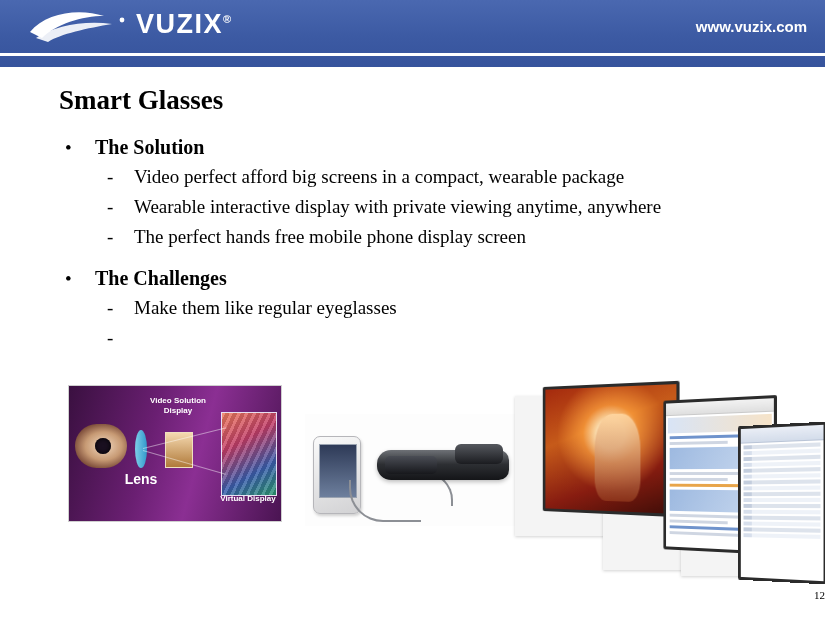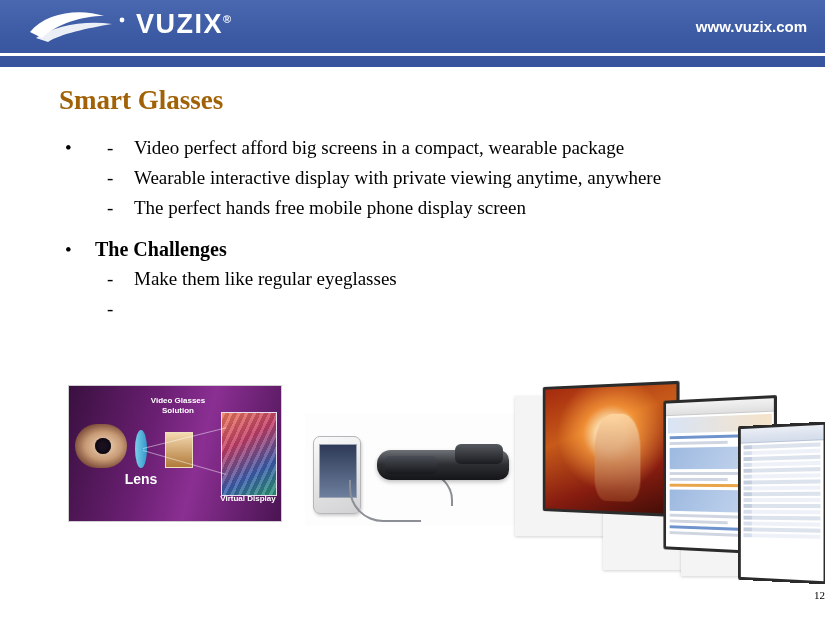--- a/index.html
+++ b/index.html
@@ -64,21 +64,21 @@
     background: #ffffff;
   }
 
   
   .slide-title {
     position: absolute;
     left: 59px;
     top: 85px;
     font-size: 27px;
     font-weight: bold;
-    color: #a16207;
+    color: #000000;
     font-family: "Liberation Serif", serif;
   }
 
   .bullets {
     position: absolute;
     left: 59px;
     top: 133px;
     width: 740px;
   }
   .bullet-group { margin-bottom: 12px; }
@@ -365,20 +365,21 @@
 </div>
 <div class="header-rule"></div>
 
 <div class="slide-title">Smart Glasses</div>
 
 <div class="bullets">
 
   <div class="bullet-group">
     <div class="bullet-l1">
       <span class="dot">•</span>
+      <span>The Solution</span>
     </div>
     <div class="bullet-l2">
       <span class="dash">-</span>
       <span>Video perfect afford big screens in a compact, wearable package</span>
     </div>
     <div class="bullet-l2">
       <span class="dash">-</span>
       <span>Wearable interactive display with private viewing anytime, anywhere</span>
     </div>
     <div class="bullet-l2">
@@ -406,21 +407,21 @@
 <div class="figure-area">
 
   <div class="fig-left">
     <div class="eye"></div>
     <div class="pupil"></div>
     <div class="lens"></div>
     <div class="micro-display"></div>
     <div class="big-display"></div>
     <div class="ray" style="left:74px; top:62px; width:86px; transform:rotate(-14deg);"></div>
     <div class="ray" style="left:74px; top:64px; width:86px; transform:rotate(16deg);"></div>
-    <div class="cap cap-video">Video Glasses Solution</div>
+    <div class="cap cap-video">Video Solution Display</div>
     <div class="cap cap-lens">Lens</div>
     <div class="cap cap-virt">Virtual Display</div>
   </div>
 
   <div class="fig-mid">
     <div class="phone">
       <div class="phone-screen"></div>
     </div>
     <div class="cable"></div>
     <div class="cable2"></div>

